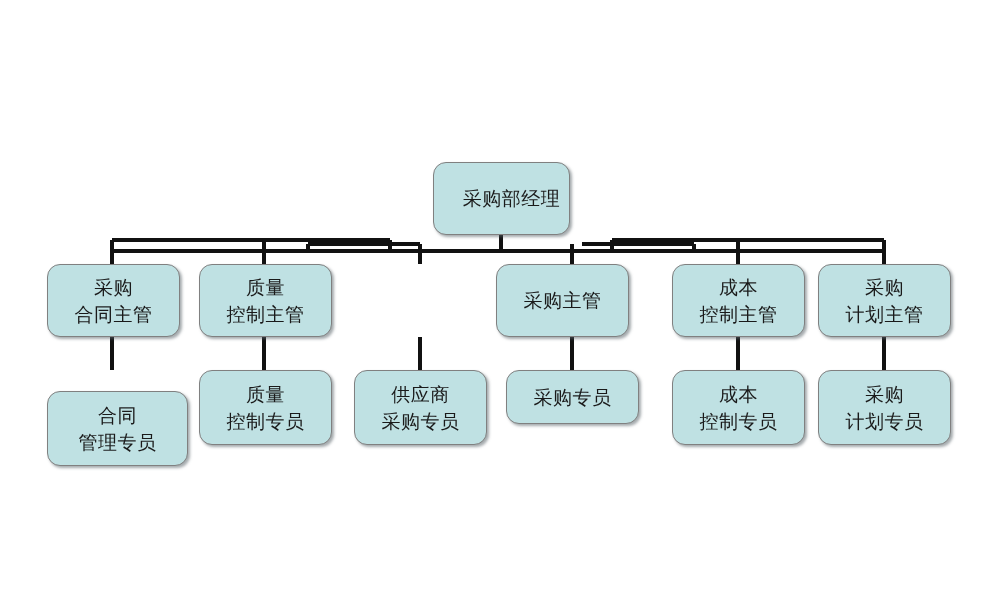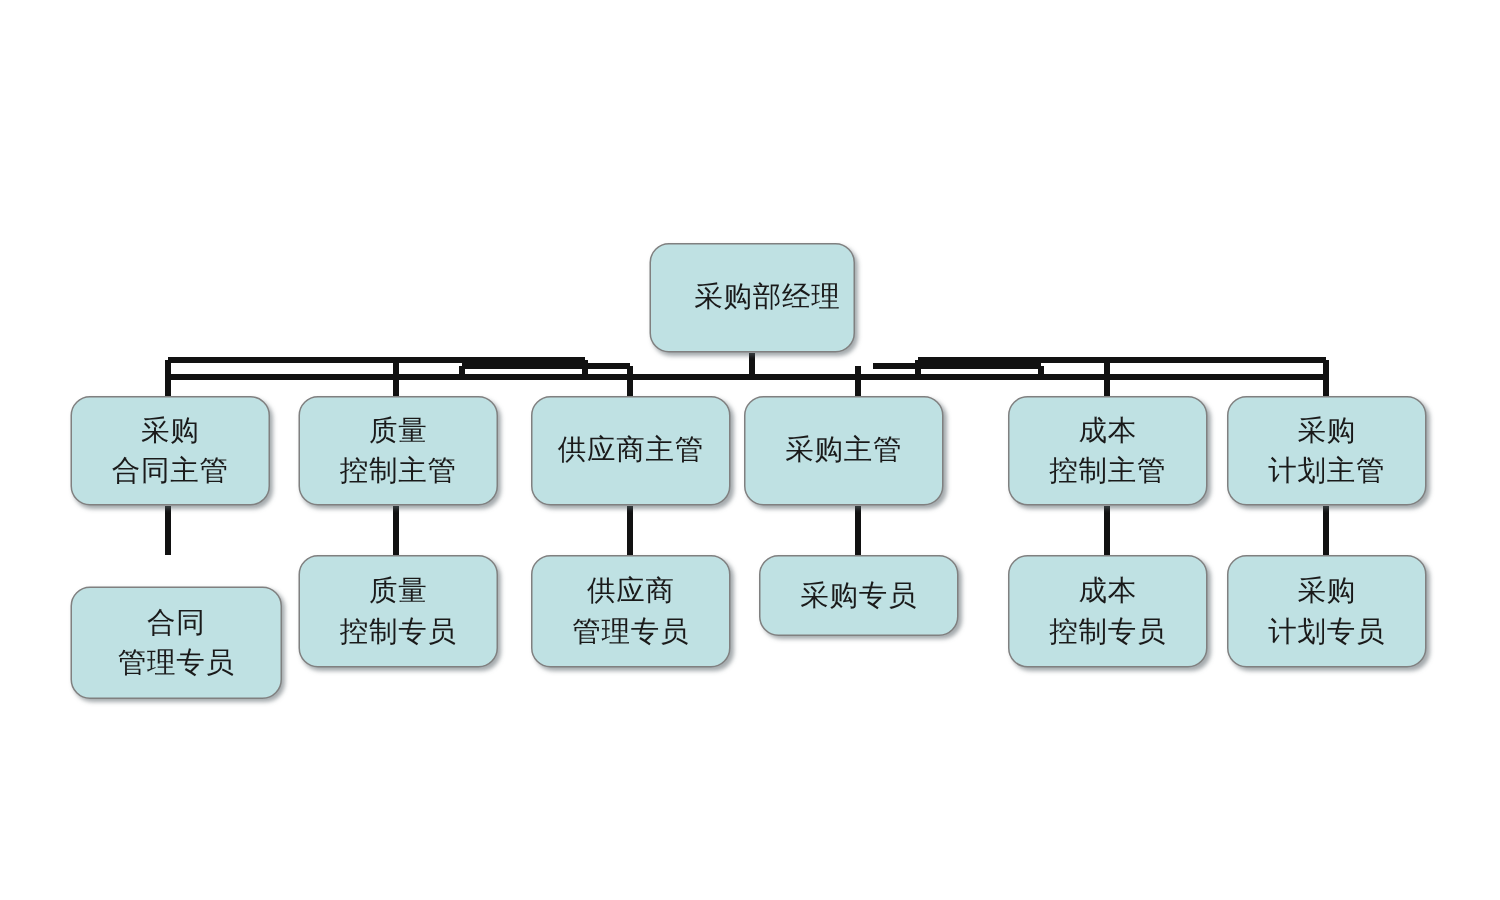--- a/index.html
+++ b/index.html
@@ -99,23 +99,20 @@
   </div>
 
   <div class="node" style="left:47px; top:264px; width:133px; height:73px;">
     <span class="node-label">采购
 合同主管</span>
   </div>
   <div class="node" style="left:199px; top:264px; width:133px; height:73px;">
     <span class="node-label">质量
 控制主管</span>
   </div>
-  <div class="node" style="left:354px; top:264px; width:133px; height:73px;">
-    <span class="node-label">供应商主管</span>
-  </div>
   <div class="node" style="left:496px; top:264px; width:133px; height:73px;">
     <span class="node-label">采购主管</span>
   </div>
   <div class="node" style="left:672px; top:264px; width:133px; height:73px;">
     <span class="node-label">成本
 控制主管</span>
   </div>
   <div class="node" style="left:818px; top:264px; width:133px; height:73px;">
     <span class="node-label">采购
 计划主管</span>
@@ -124,21 +121,21 @@
   <div class="node" style="left:47px; top:370px; width:141px; height:75px;margin-top:21px;">
     <span class="node-label">合同
 管理专员</span>
   </div>
   <div class="node" style="left:199px; top:370px; width:133px; height:75px;">
     <span class="node-label">质量
 控制专员</span>
   </div>
   <div class="node" style="left:354px; top:370px; width:133px; height:75px;">
     <span class="node-label">供应商
-管理专员</span>
+采购专员</span>
   </div>
   <div class="node" style="left:506px; top:370px; width:133px; height:54px;">
     <span class="node-label">采购专员</span>
   </div>
   <div class="node" style="left:672px; top:370px; width:133px; height:75px;">
     <span class="node-label">成本
 控制专员</span>
   </div>
   <div class="node" style="left:818px; top:370px; width:133px; height:75px;">
     <span class="node-label">采购

